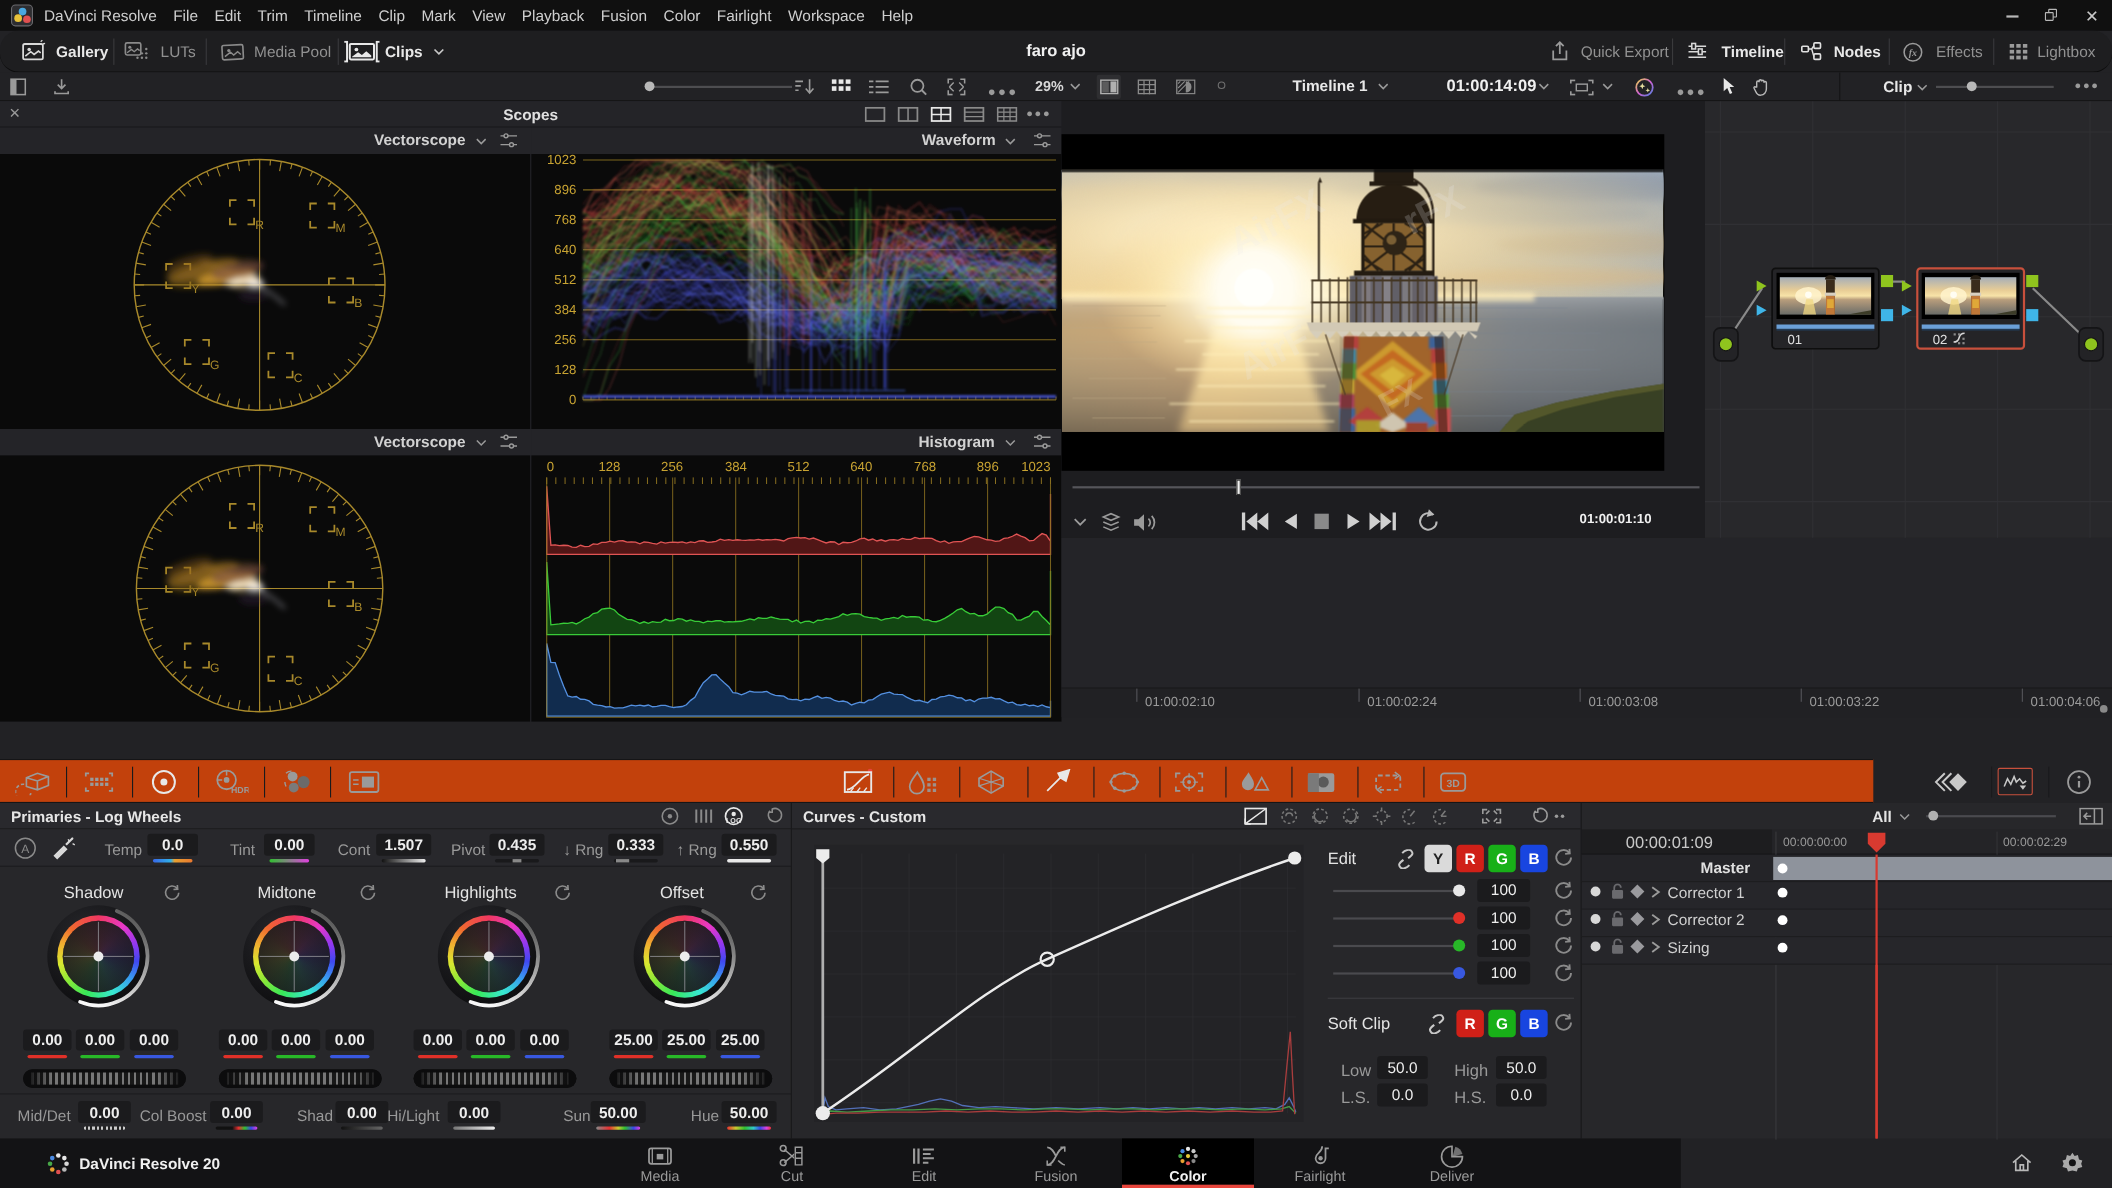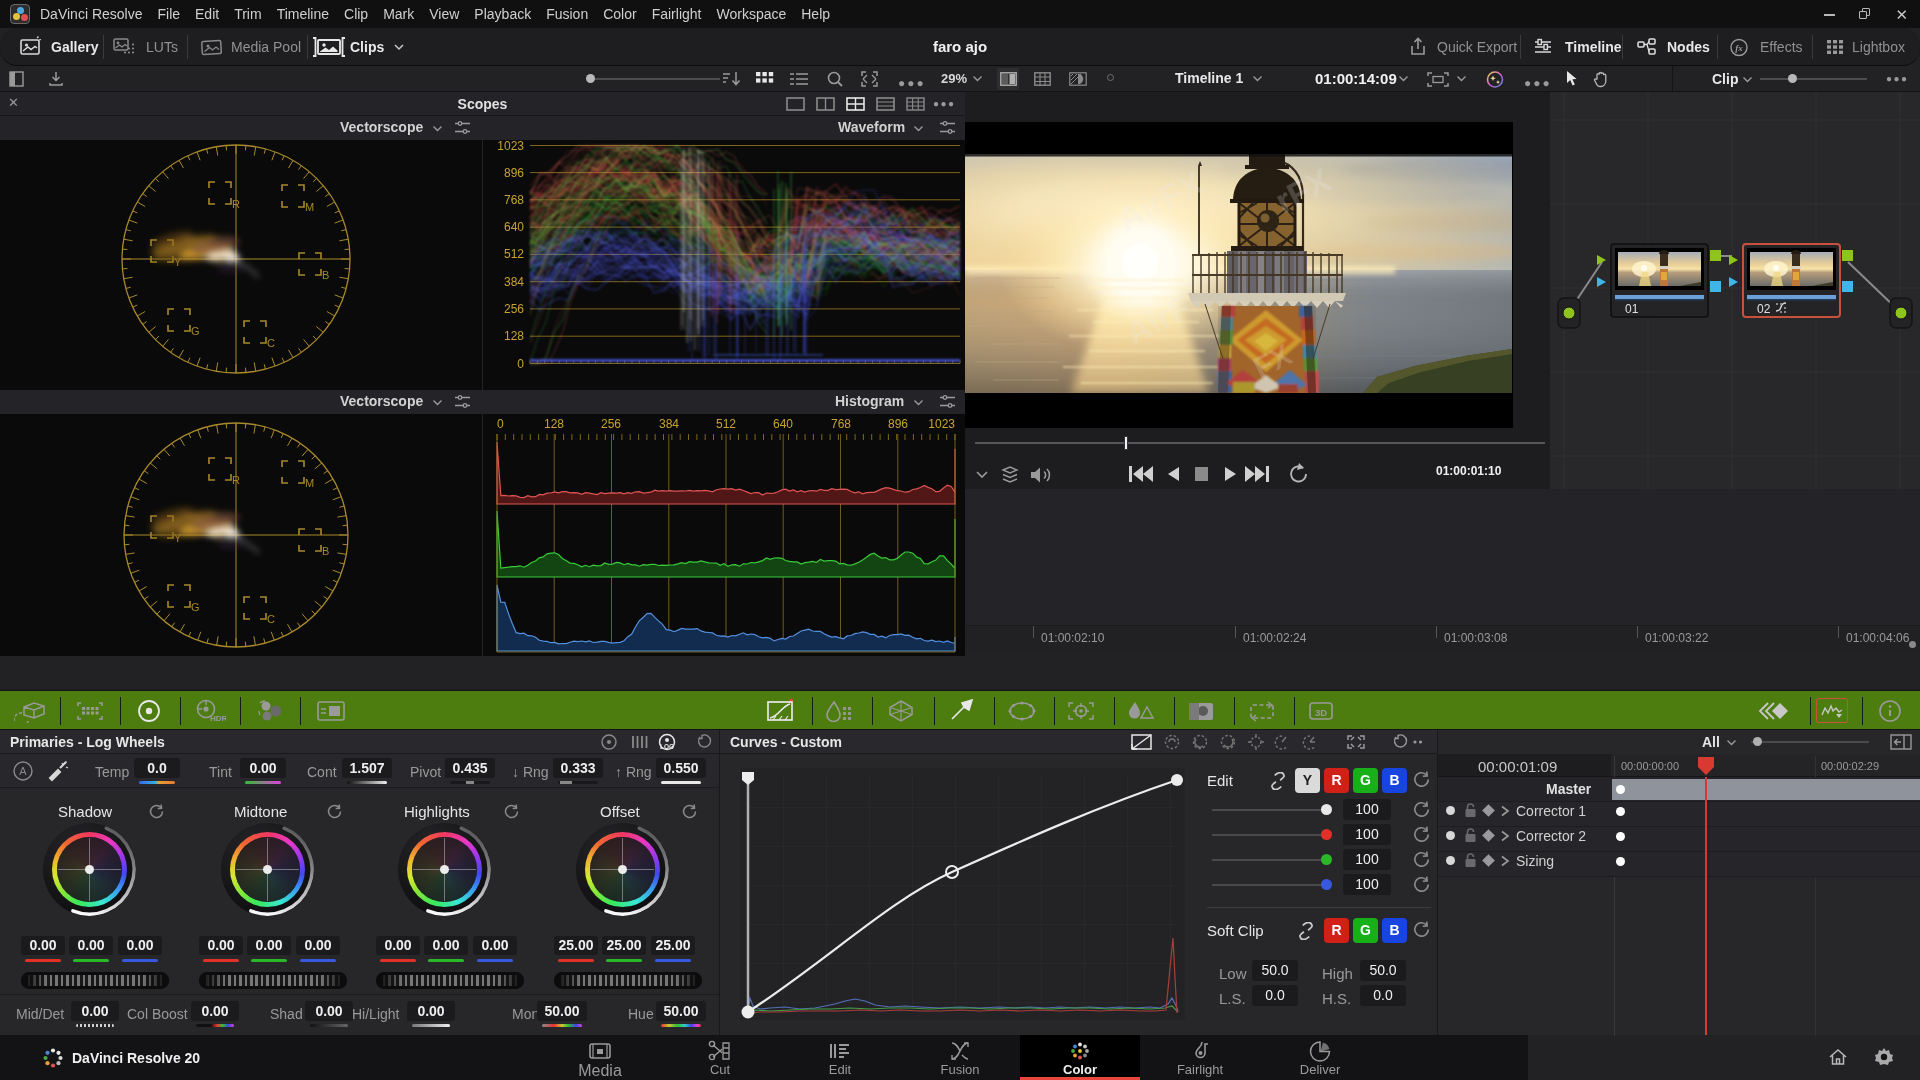--- a/index.html
+++ b/index.html
@@ -23,21 +23,21 @@
 .scopeview{position:absolute;background:#0a0a0a;}
 
 #viewer{position:absolute;top:92px;left:965px;width:585px;height:397px;background:#1d1d20;}
 
 #nodes{position:absolute;top:92px;left:1550px;width:370px;height:397px;background:#28282b;}
 
 #lowdark{position:absolute;top:489px;left:965px;width:955px;height:136px;background:#242428;}
 #miniruler{position:absolute;top:625px;left:965px;width:955px;height:27px;background:#212124;color:#9a9a9a;font-size:12px;}
 #v1strip{position:absolute;top:656px;left:0;width:1920px;height:34px;background:#212124;}
 
-#midtoolbar{position:absolute;top:690px;left:0;width:1920px;height:40px;background:#4d7c0f;border-top:1px solid #151517;border-bottom:1px solid #151517;}
+#midtoolbar{position:absolute;top:690px;left:0;width:1703px;height:40px;background:#c2410c;border-top:1px solid #151517;border-bottom:1px solid #151517;}
 
 #primaries{position:absolute;top:730px;left:0;width:719px;height:305px;background:#27272a;}
 #curvespanel{position:absolute;top:730px;left:719px;width:718px;height:305px;background:#27272a;border-left:1px solid #19191b;}
 #kfpanel{position:absolute;top:730px;left:1437px;width:483px;height:305px;background:#27272a;border-left:1px solid #19191b;}
 .phdr{position:absolute;top:0;left:0;right:0;height:24px;background:#29292d;border-bottom:1px solid #1a1a1c;color:#e6e6e6;font-weight:bold;font-size:14px;line-height:24px;}
 
 #pagebar{position:absolute;top:1035px;left:0;width:1528px;height:45px;background:#131315;}
 .numbox{position:absolute;background:#1b1b1d;border-radius:3px;color:#eeeeee;font-weight:bold;text-align:center;}
 .glabel{color:#999999;}
 </style>
@@ -1329,21 +1329,21 @@
     <div class="abs" style="left:76px;top:294px;width:38px;height:3px;border-radius:2px;background:repeating-linear-gradient(90deg,#ccc 0 2px,#222 2px 4px);"></div>
     <div class="abs glabel" style="left:127px;top:276px;font-size:14px;">Col Boost</div>
     <div class="numbox" style="left:191px;top:271px;width:48px;height:20px;font-size:14px;line-height:20px;">0.00</div>
     <div class="abs" style="left:196px;top:294px;width:38px;height:3px;border-radius:2px;background:linear-gradient(90deg,#111 40%,#e83030 55%,#30c030 70%,#3848e8 85%,#e040e0);"></div>
     <div class="abs glabel" style="left:270px;top:276px;font-size:14px;">Shad</div>
     <div class="numbox" style="left:305px;top:271px;width:48px;height:20px;font-size:14px;line-height:20px;">0.00</div>
     <div class="abs" style="left:310px;top:294px;width:38px;height:3px;border-radius:2px;background:linear-gradient(90deg,#111,#666);"></div>
     <div class="abs glabel" style="left:352px;top:276px;font-size:14px;">Hi/Light</div>
     <div class="numbox" style="left:407px;top:271px;width:48px;height:20px;font-size:14px;line-height:20px;">0.00</div>
     <div class="abs" style="left:412px;top:294px;width:38px;height:3px;border-radius:2px;background:linear-gradient(90deg,#777,#eee);"></div>
-    <div class="abs glabel" style="left:512px;top:276px;font-size:14px;">Mon</div>
+    <div class="abs glabel" style="left:512px;top:276px;font-size:14px;">Sun</div>
     <div class="numbox" style="left:537px;top:271px;width:50px;height:20px;font-size:14px;line-height:20px;">50.00</div>
     <div class="abs" style="left:542px;top:294px;width:40px;height:3px;border-radius:2px;background:linear-gradient(90deg,#888,#e83030 30%,#c8c830 50%,#30c030 65%,#3848e8 85%,#e040e0);"></div>
     <div class="abs glabel" style="left:628px;top:276px;font-size:14px;">Hue</div>
     <div class="numbox" style="left:656px;top:271px;width:50px;height:20px;font-size:14px;line-height:20px;">50.00</div>
     <div class="abs" style="left:661px;top:294px;width:40px;height:3px;border-radius:2px;background:linear-gradient(90deg,#e83030,#c8c830 20%,#30c030 40%,#30c8c8 60%,#3848e8 75%,#e040e0 90%,#e83030);"></div>
   </div>
   <div id="curvespanel">
     <div class="phdr"><span style="margin-left:10px;">Curves - Custom</span></div>
     <svg class="abs" style="left:404px;top:3px;" width="300" height="18" viewBox="0 0 300 18">
       <g>
@@ -1535,21 +1535,21 @@
           <circle cx="3.5" cy="11" r="2.1" fill="#48a848"></circle>
           <circle cx="5.5" cy="5.8" r="2.1" fill="#4888e0"></circle>
         </g>
     </svg>
     <div class="abs" style="left:72px;top:15px;color:#f0f0f0;font-size:14px;font-weight:bold;">DaVinci Resolve 20</div>
     <svg class="abs" style="left:588px;top:5px;" width="24" height="22" viewBox="0 0 24 22">
         <rect x="2" y="4" width="20" height="14" rx="2" fill="none" stroke="#9a9a9a" stroke-width="1.6"></rect>
         <rect x="9" y="9" width="6" height="5" fill="#9a9a9a"></rect>
         <path d="M5 4 L5 18 M19 4 L19 18" stroke="#9a9a9a" stroke-width="1.2"></path>
       </svg>
-<div class="abs" style="left:540px;top:27px;width:120px;text-align:center;color:#9a9a9a;font-size:16px;">Media</div>
+<div class="abs" style="left:540px;top:27px;width:120px;text-align:center;color:#9a9a9a;font-size:13px;">Media</div>
     <svg class="abs" style="left:708px;top:5px;" width="24" height="22" viewBox="0 0 24 22">
         <path d="M4 16 L18 4 M4 4 L18 16" stroke="#9a9a9a" stroke-width="1.4" fill="none" transform="translate(1 1)"></path>
         <circle cx="4" cy="17" r="2.6" fill="none" stroke="#9a9a9a" stroke-width="1.4"></circle>
         <circle cx="4" cy="5" r="2.6" fill="none" stroke="#9a9a9a" stroke-width="1.4" transform="translate(0 -1)"></circle>
         <rect x="14" y="2" width="9" height="18" fill="#131315"></rect>
         <path d="M15 3 L21 3 L21 19 L15 19 Z M15 8 L21 8 M15 13 L21 13" stroke="#9a9a9a" stroke-width="1.3" fill="none"></path>
       </svg>
 <div class="abs" style="left:660px;top:27px;width:120px;text-align:center;color:#9a9a9a;font-size:13px;">Cut</div>
     <svg class="abs" style="left:828px;top:5px;" width="24" height="22" viewBox="0 0 24 22">
         <path d="M3 4 L3 18 M7 4 L7 18" stroke="#9a9a9a" stroke-width="2"></path>

